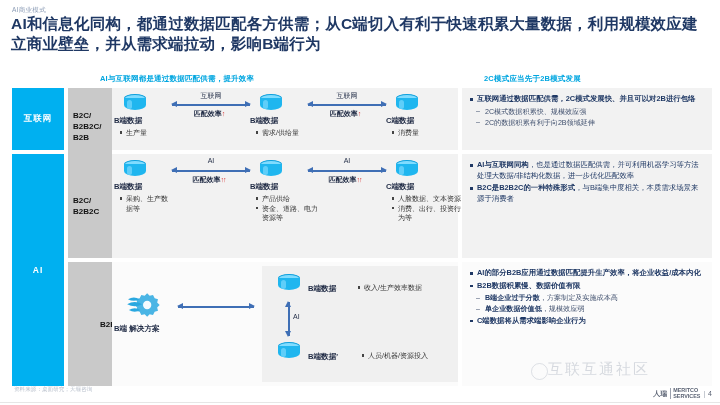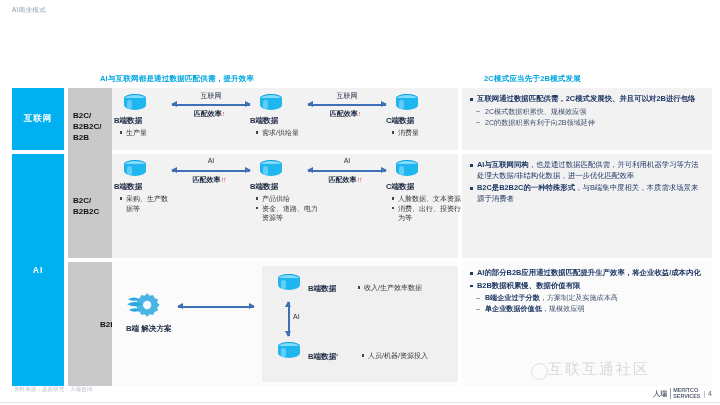--- a/index.html
+++ b/index.html
@@ -97,20 +97,21 @@
   .brand .sep{font-size:6.5px;color:#9aa0ad;}
   .brand .pg{font-size:7px;color:#5a6273;}
   .hr{position:absolute;left:0;top:402px;width:720px;height:1px;background:#e6e6e6;}
 </style>
 </head>
 <body>
 
 <div class="slide">
 
   <div class="eyebrow">AI商业模式</div>
+  <div class="title">AI和信息化同构，都通过数据匹配各方供需；从C端切入有利于快速积累大量数据，利用规模效应建立商业壁垒，并从需求端拉动，影响B端行为</div>
 
   <div class="colhead left">AI与互联网都是通过数据匹配供需，提升效率</div>
   <div class="colhead right">2C模式应当先于2B模式发展</div>
 
   <div class="cat net">互联网</div>
   <div class="cat ai">AI</div>
 
   <div class="mdl r1">B2C/ B2B2C/ B2B</div>
   <div class="mdl r2">B2C/ B2B2C</div>
   <div class="mdl r3">B2B</div>
@@ -221,21 +222,21 @@
   </div>
 
   <div class="panel r3">
     <svg class="gear" style="left:14px;top:28px;" viewBox="0 0 40 36">
       <path d="M25 4 l3 3 4-1 2 4 4 1 -1 4 3 3 -3 3 1 4 -4 1 -2 4 -4-1 -3 3 -3-3 -4 1 -2-4 -4-1 1-4 -3-3 3-3 -1-4 4-1 2-4 4 1z" fill="#2aa8e0" opacity="0.85"></path>
       <circle cx="25" cy="18" r="5" fill="#f4fbff"></circle>
       <path d="M2 11 q7-4 14 0 q-7 4 -14 0z" fill="#2aa8e0"></path>
       <path d="M1 17 q9-5 18 0 q-9 5 -18 0z" fill="#2aa8e0"></path>
       <path d="M3 24 q7-4 14 0 q-7 4 -14 0z" fill="#2aa8e0"></path>
     </svg>
-    <div class="nodelabel" style="left:14px;top:62px;text-align:center;width:40px;line-height:10px;">B端 解决方案</div>
+    <div class="nodelabel" style="left:2px;top:62px;text-align:center;width:40px;line-height:10px;">B端 解决方案</div>
 
     <div class="arrow" style="left:66px;top:44px;width:76px;"></div>
 
     <div style="position:absolute;left:150px;top:4px;width:196px;height:116px;background:#f0f0f0;"></div>
 
     <div class="db" style="left:166px;top:12px;">
       <div class="top"></div>
         <div class="body"></div>
         <div class="shine"></div>
     </div>
@@ -260,20 +261,21 @@
 
   <div class="rpanel r3">
     <p class="b1">AI的部分B2B应用通过数据匹配提升生产效率，将企业收益/成本内化</p>
     <p class="b1">B2B数据积累慢、数据价值有限</p>
     <p class="b2">
       <span class="em">B端企业过于分散</span><span>，方案制定及实施成本高</span>
     </p>
     <p class="b2">
       <span class="em">单企业数据价值低</span><span>，规模效应弱</span>
     </p>
+    <p class="b1">C端数据将从需求端影响企业行为</p>
   </div>
 
   <div class="footnote">资料来源：桌面研究；天堰咨询</div>
   <div class="wm-face"></div>
   <div class="wm">互联互通社区</div>
   <div class="hr"></div>
   <div class="brand">
     <span class="cn">人瑞</span>
     <span class="en">
       <span>MERITCO</span><br><span>SERVICES</span>

